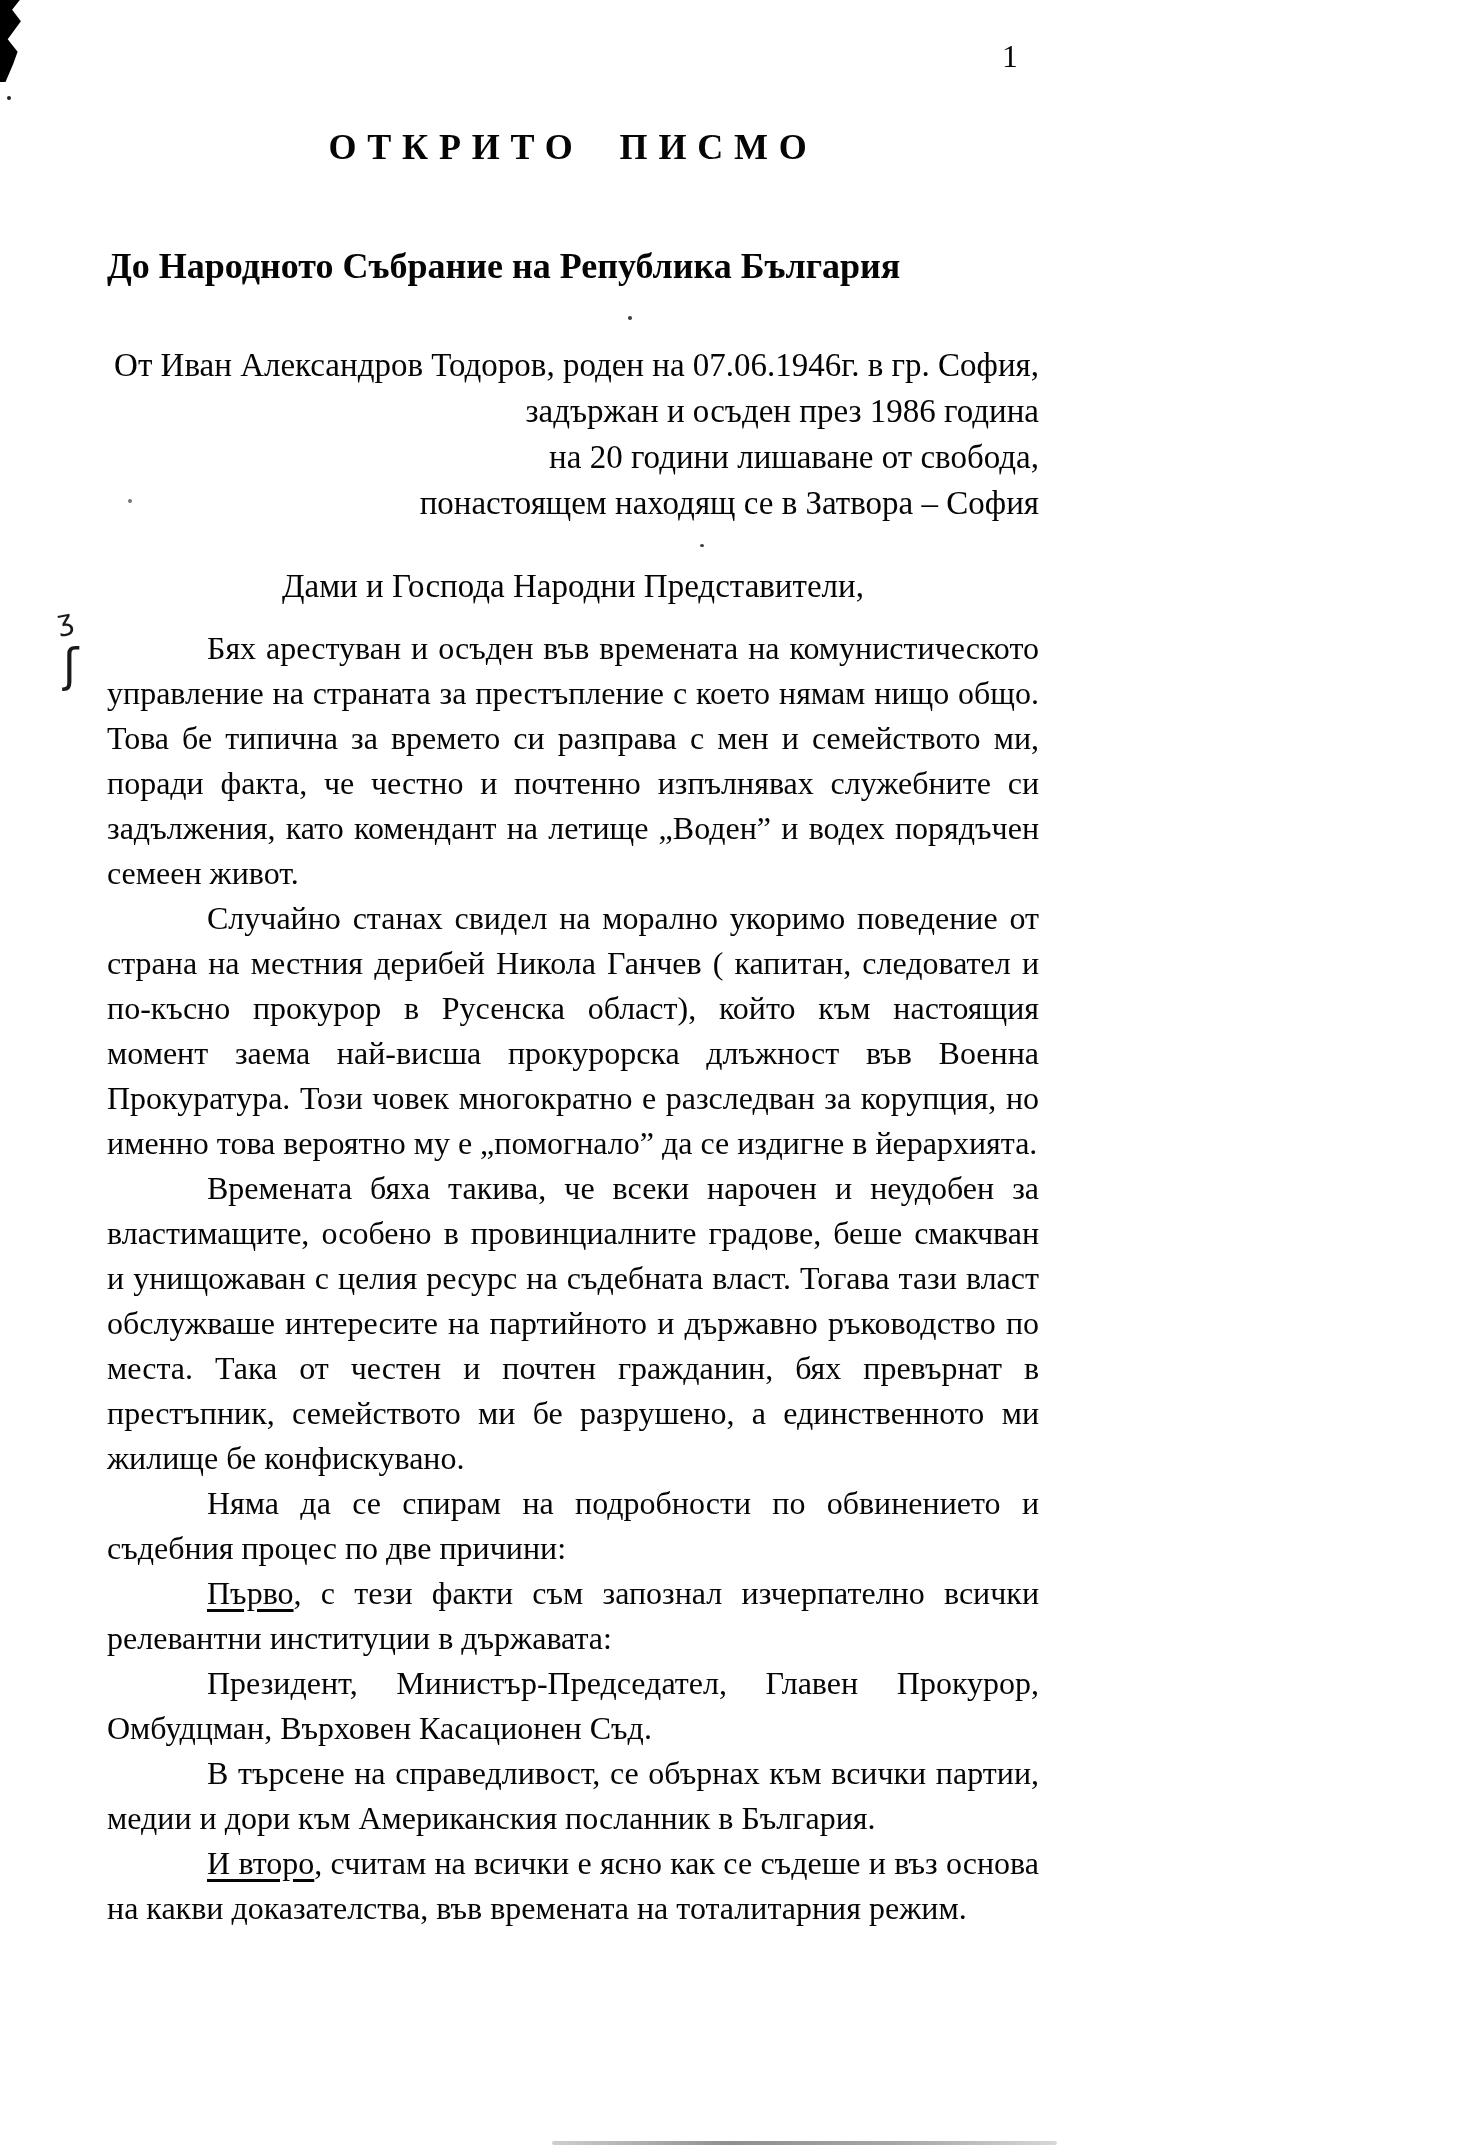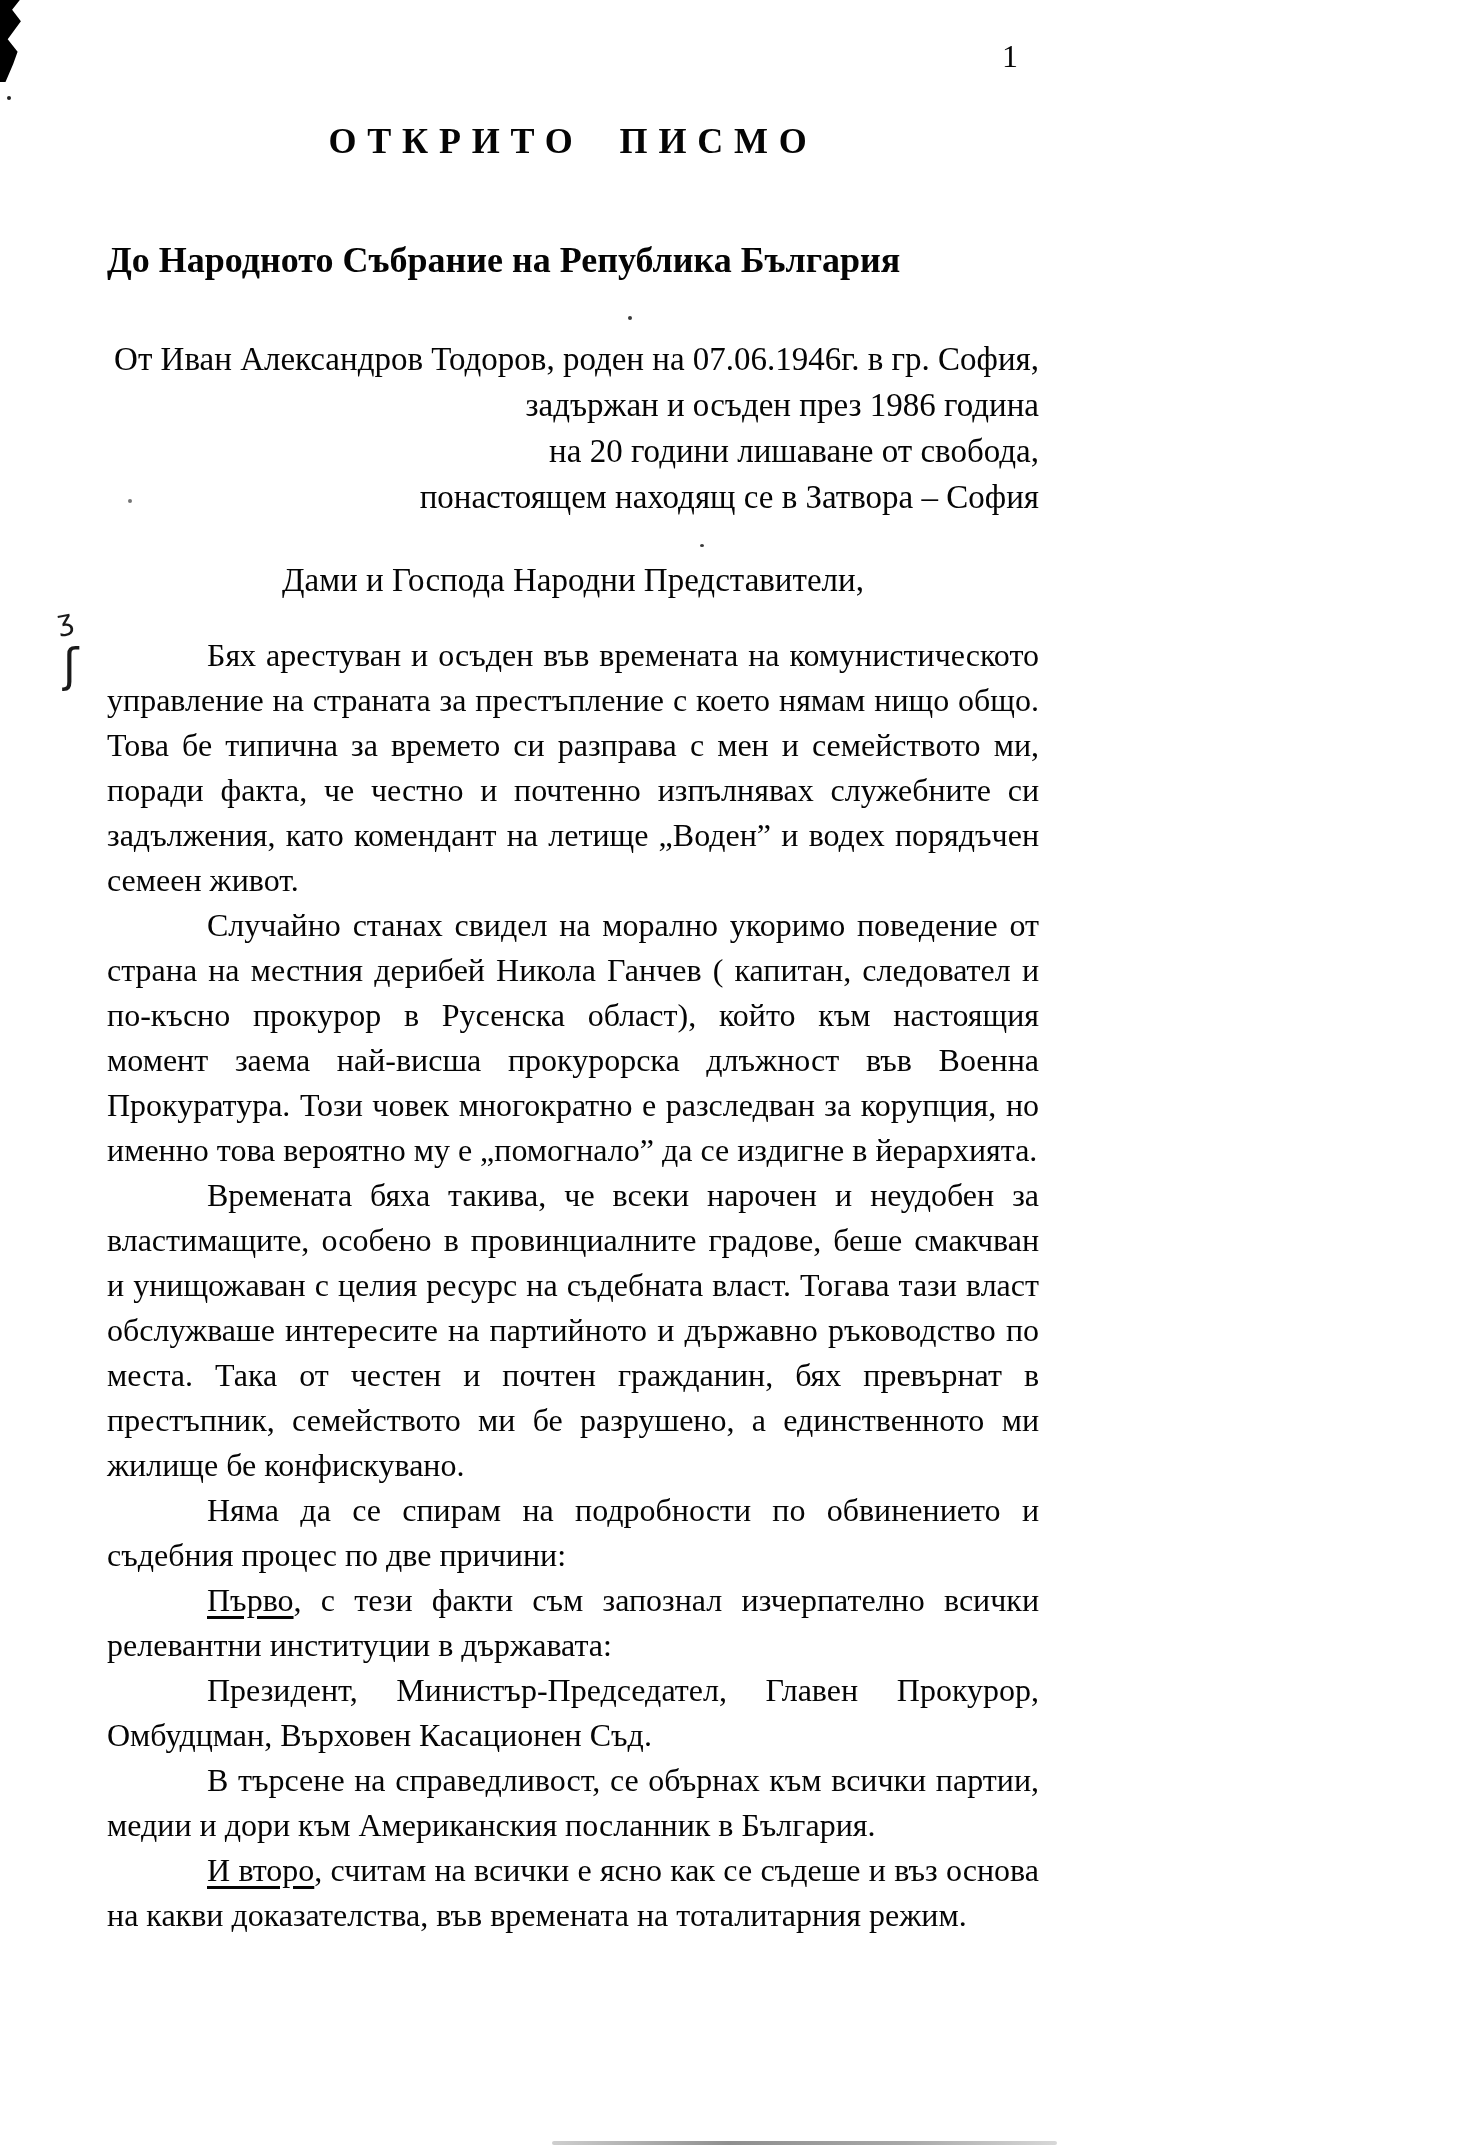--- a/index.html
+++ b/index.html
@@ -35,37 +35,37 @@
   .mark1 { left: 57px; top: 604px; font-size: 28px; transform: rotate(-10deg); }
   .mark1::before { content: "\0292"; }
   .mark2 { left: 63px; top: 638px; font-size: 46px; }
   .mark2::before { content: "\0283"; }
 
   .page-number {
     position: absolute; left: 1002px; top: 38px;
     font-size: 32px;
   }
   .text-block {
-    position: absolute; left: 107px; top: 110px;
+    position: absolute; left: 107px; top: 116px;
     width: 932px;
   }
   .title {
     margin: 10px 0 0 0;
     font-size: 36px; font-weight: bold;
     text-align: center;
     letter-spacing: 0.30em;
     word-spacing: 0.45em;
   }
   .subtitle {
     margin: 77px 0 0 0;
     font-size: 36px; font-weight: bold;
   }
   .sender { margin-top: 55px; text-align: right; font-size: 33px; line-height: 46px; }
   .salutation { margin-top: 37px; text-align: center; font-size: 33px; line-height: 46px; }
-  #paragraphs { margin-top: 30px; }
+  #paragraphs { margin-top: 17px; }
   .para {
     margin: 0;
     font-size: 32px;
     line-height: 45px;
     text-align: justify;
     text-align-last: left;
     text-indent: 100px;
   }
   .para.no-indent { text-indent: 0; }
   .para u {

